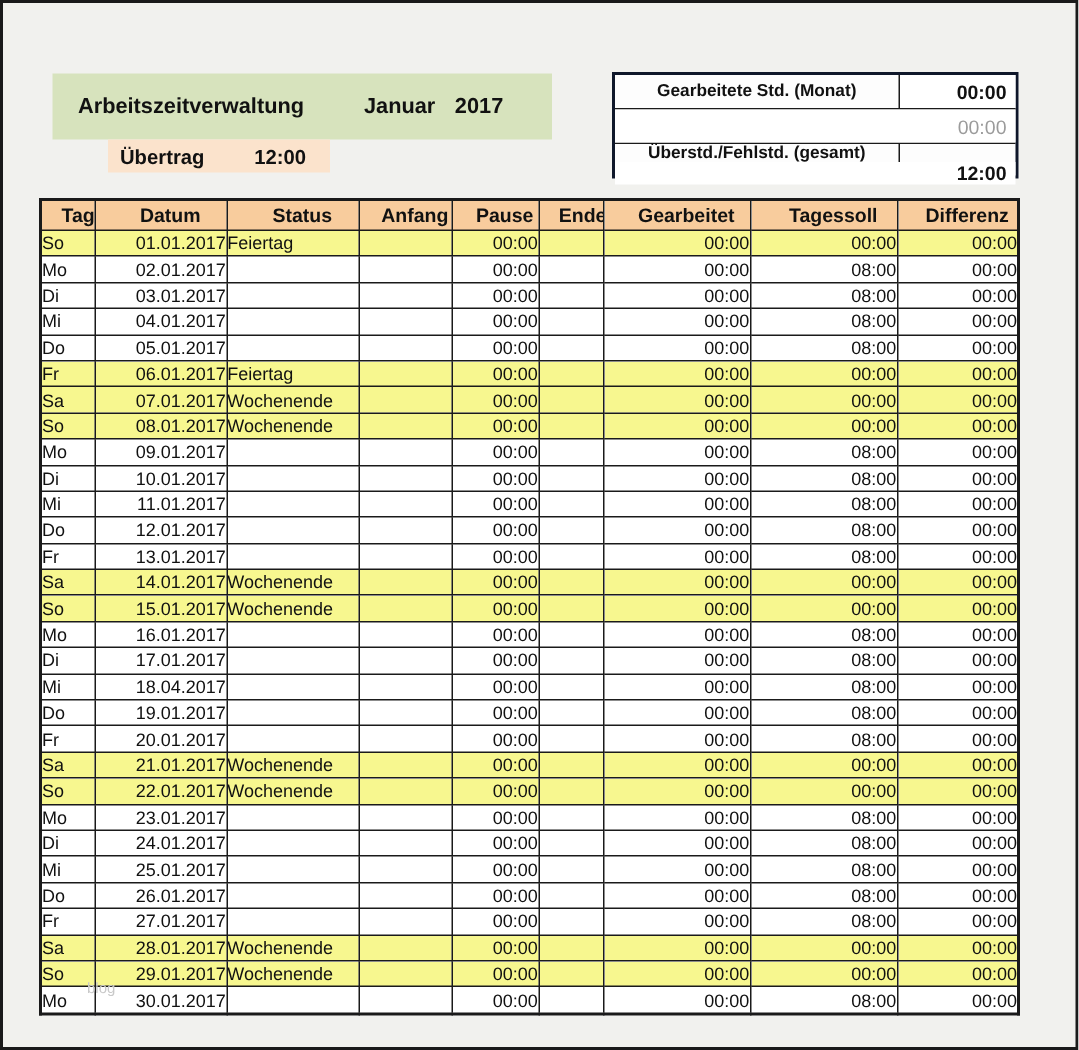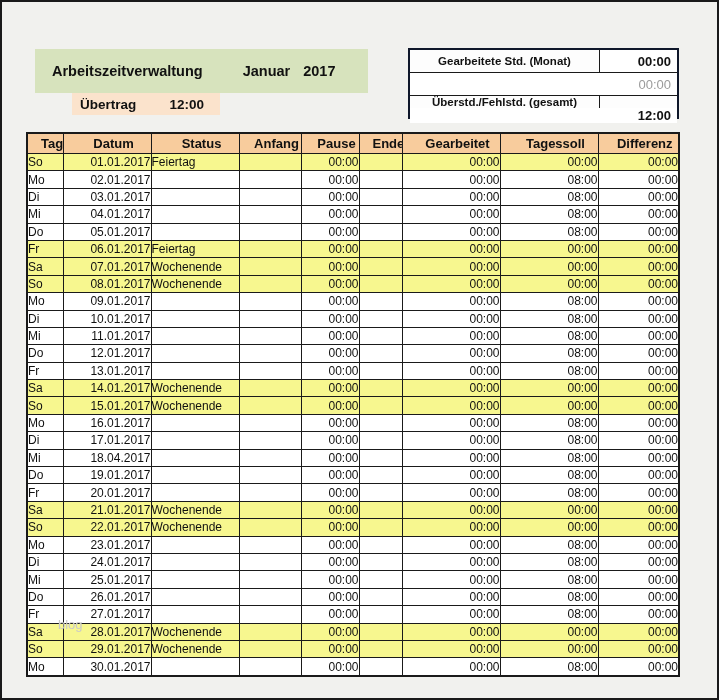--- a/index.html
+++ b/index.html
@@ -65,22 +65,22 @@
   table.sheet th{
     height:19px;background:var(--header-peach,#f8cc9d);
     font-size:13px;font-weight:bold;text-align:center;padding-left:13px;
   }
   table.sheet td{height:16.4px;background:#ffffff;}
   tr.hl td{background:var(--row-yellow,#f7f78f);}
   td.al{text-align:left;padding-left:3px;}
   td.ar{text-align:right;padding-right:4px;}
   
   .watermark{
-    position:absolute;left:39px;top:615px;
-    font-size:13px;color:var(--wm,#c9c9c9);padding-left:17px;
+    position:absolute;left:39px;top:652px;
+    font-size:10px;color:var(--wm,#c9c9c9);padding-left:17px;
   }
 </style>
 </head>
 <body>
 
 <div class="screen" style="--page-bg: #f1f1ee; --band-green: #d7e3bd; --band-peach: #fbe3cc; --header-peach: #f8cc9d; --row-yellow: #f7f78f; --muted: #9b9b9b; --wm: #c9c9c9;">
 
   <div class="title-band">
     <span class="t-main">Arbeitszeitverwaltung</span>
     <span class="t-month">Januar</span>

